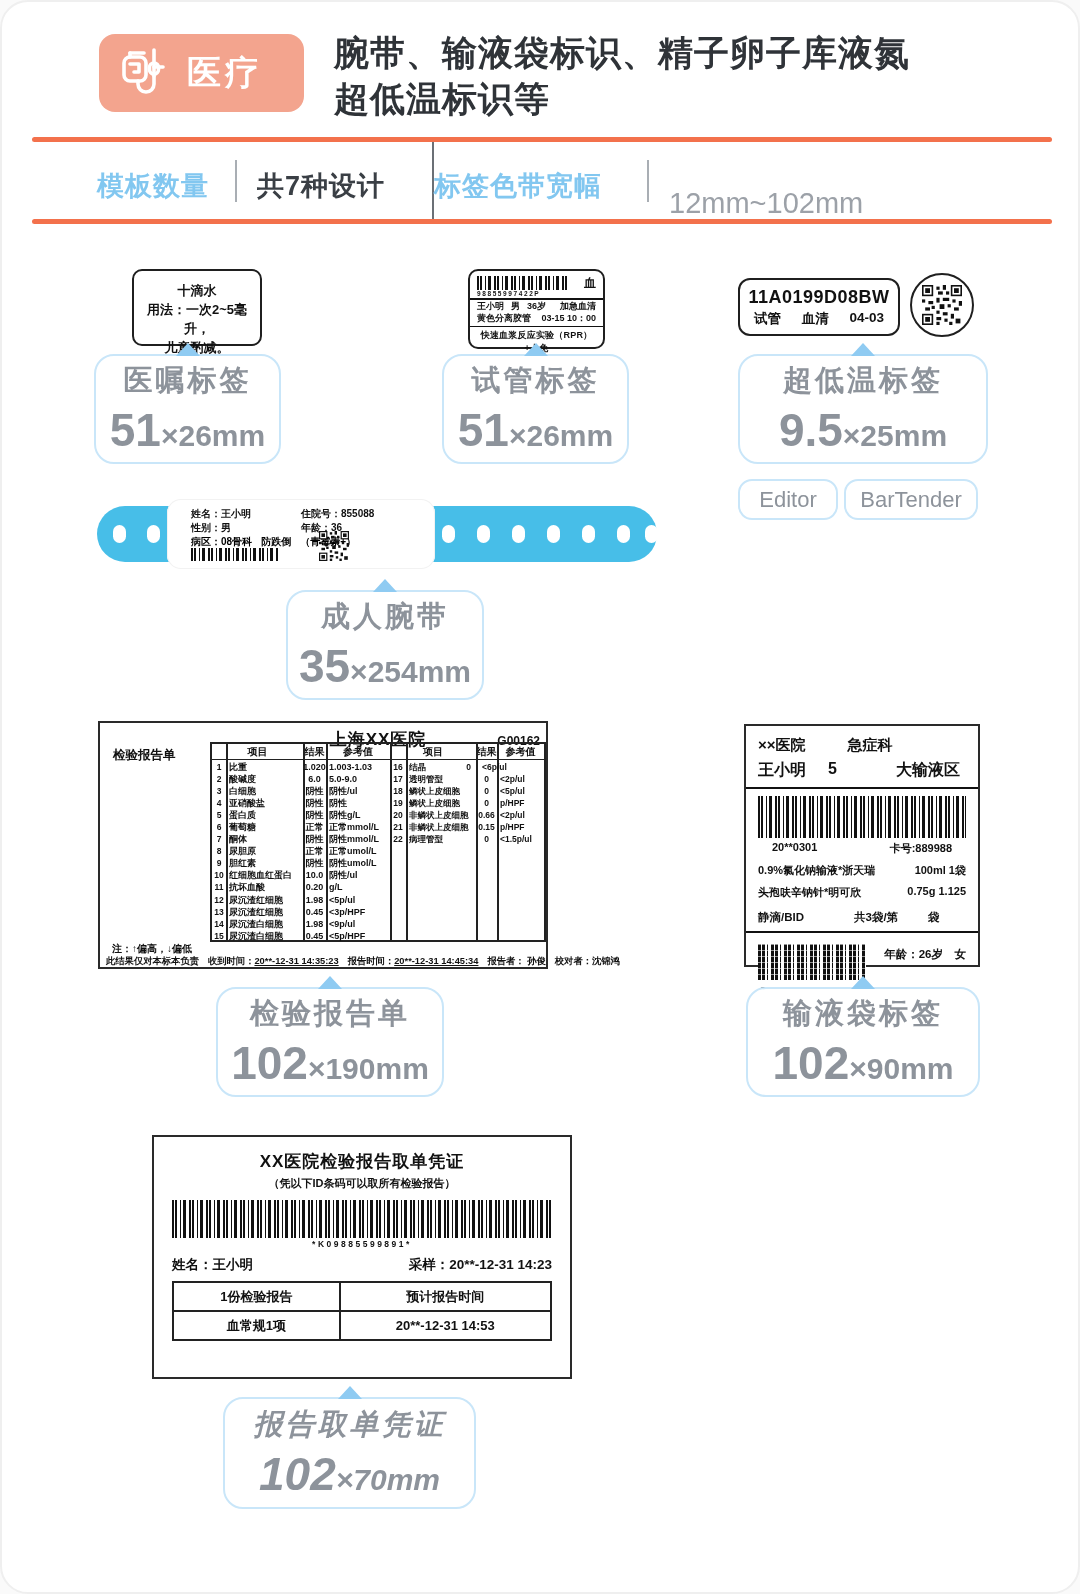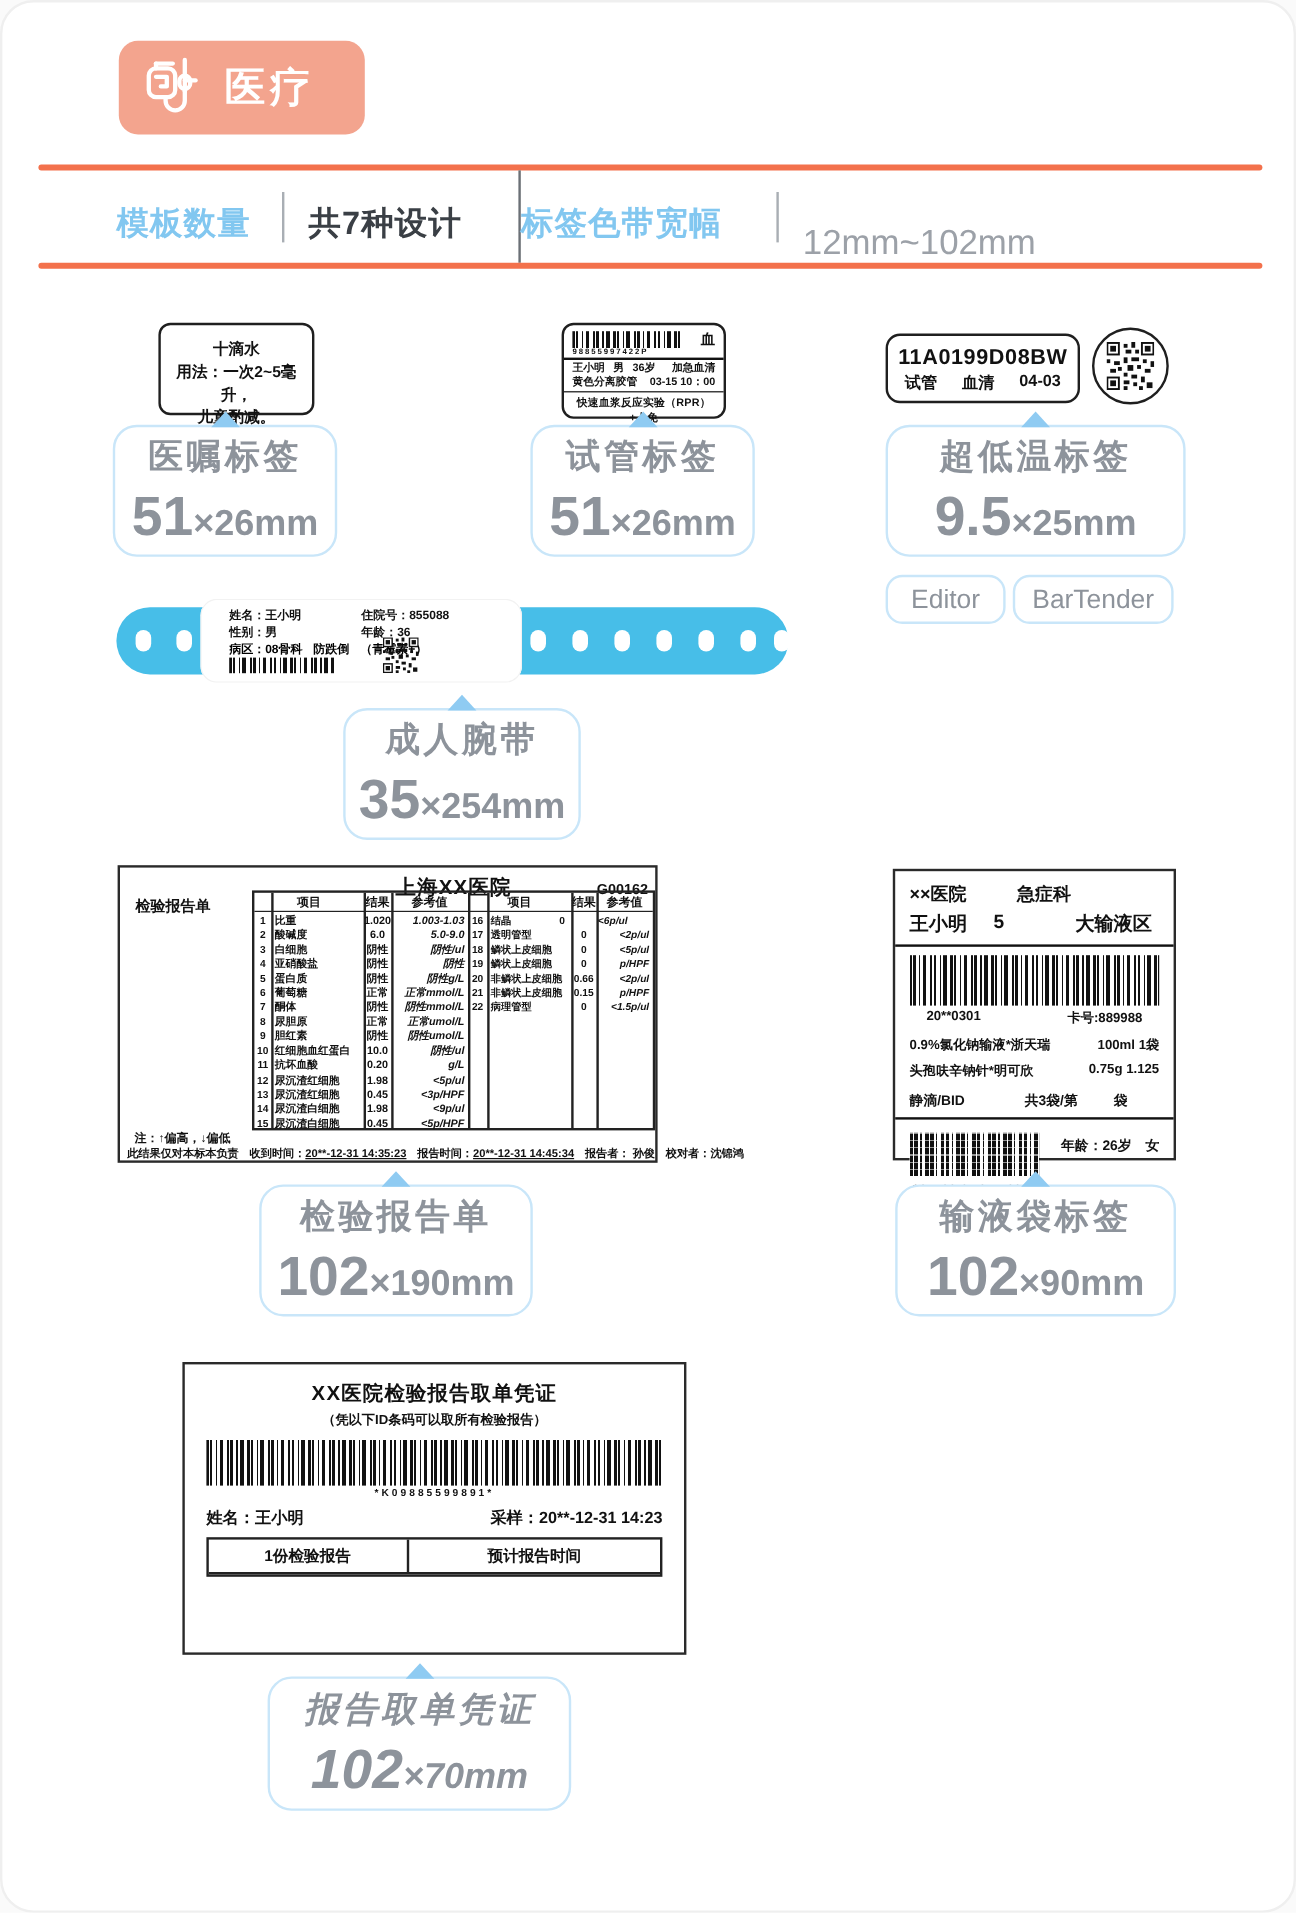--- a/index.html
+++ b/index.html
@@ -95,21 +95,21 @@
   .lt-head{display:flex;height:15px;border-bottom:1.5px solid #222;font-size:10px;font-weight:800;
            align-items:center;text-align:center;}
   .lt-head span{display:block;}
   .lt-body{position:absolute;left:0;top:16.5px;}
   .lt-row{display:flex;height:12.1px;line-height:12.1px;font-weight:700;}
   .lt-left .lt-row{font-size:9px;}
   .lt-right .lt-row{font-size:8.5px;}
   .c-num{text-align:center;font-size:8.5px;}
   .c-item{padding-left:3px;box-sizing:border-box;white-space:nowrap;overflow:hidden;}
   .c-res{text-align:center;}
-  .c-ref{display:flex;justify-content:flex-end;padding:0 3px;box-sizing:border-box;font-style:italic;}
+  .c-ref{display:flex;justify-content:flex-start;padding:0 3px;box-sizing:border-box;}
   .rep-note{left:12px;top:219px;font-size:10px;font-weight:700;}
   .rep-footer{left:6px;top:232px;right:2px;display:flex;gap:9px;font-size:9.3px;font-weight:700;white-space:nowrap;}
   .rep-footer .u{text-decoration:underline;}
 
   
   .infusion{left:742px;top:722px;width:236px;height:243px;border:2px solid #2a2a2a;box-sizing:border-box;
             padding:10px 12px;color:#111;}
   .inf-l1{display:flex;gap:42px;font-size:15px;font-weight:800;}
   .inf-l2{display:flex;font-size:16px;font-weight:800;margin-top:5px;}
   .inf-l2 .bed{margin-left:22px;} .inf-l2 .area{margin-left:auto;margin-right:6px;}
@@ -194,20 +194,24 @@
         <rect x="5" y="12" width="22" height="24" rx="6"></rect>
         <path d="M11 19 h9 v8 h-5"></path>
         <path d="M35 5 v26"></path>
         <rect x="30.5" y="18" width="9" height="11" rx="4.5"></rect>
         <path d="M35 31 v8 a8 8 0 0 1 -16 0 v-3"></path>
         <path d="M35 22 h9"></path>
       </g>
     </svg>
     <span class="cat-label">医疗</span>
   </div>
+  <div class="abs title">
+    <div>腕带、输液袋标识、精子卵子库液氮</div>
+    <div>超低温标识等</div>
+  </div>
 
   <div class="abs rule rule-top"></div>
   <div class="abs spec-label" style="left:95px;top:166px;">模板数量</div>
   <div class="abs spec-div" style="left:233px;top:158px;"></div>
   <div class="abs spec-value-dark" style="left:255px;top:166px;">共7种设计</div>
   <div class="abs spec-sep"></div>
   <div class="abs spec-label" style="left:432px;top:166px;">标签色带宽幅</div>
   <div class="abs spec-div" style="left:645px;top:158px;"></div>
   <div class="abs spec-value-gray" style="left:667px;top:165px;">12mm~102mm</div>
   <div class="abs rule rule-bottom"></div>
@@ -619,20 +623,24 @@
     <div class="vo-bc-text">*K09885599891*</div>
     <div class="vo-name-row">
       <span>姓名：王小明</span>
       <span>采样：20**-12-31 14:23</span>
     </div>
     <div class="vo-table">
       <div class="vo-tr">
         <div class="vo-td">1份检验报告</div>
         <div class="vo-td">预计报告时间</div>
       </div>
+      <div class="vo-tr">
+        <div class="vo-td">血常规1项</div>
+        <div class="vo-td">20**-12-31 14:53</div>
+      </div>
     </div>
     <div class="vo-notes">
 
     <div></div>
         <div></div>
         <div></div>
         <div></div>
       </div>
   </div>
   <div class="callout co-voucher">

